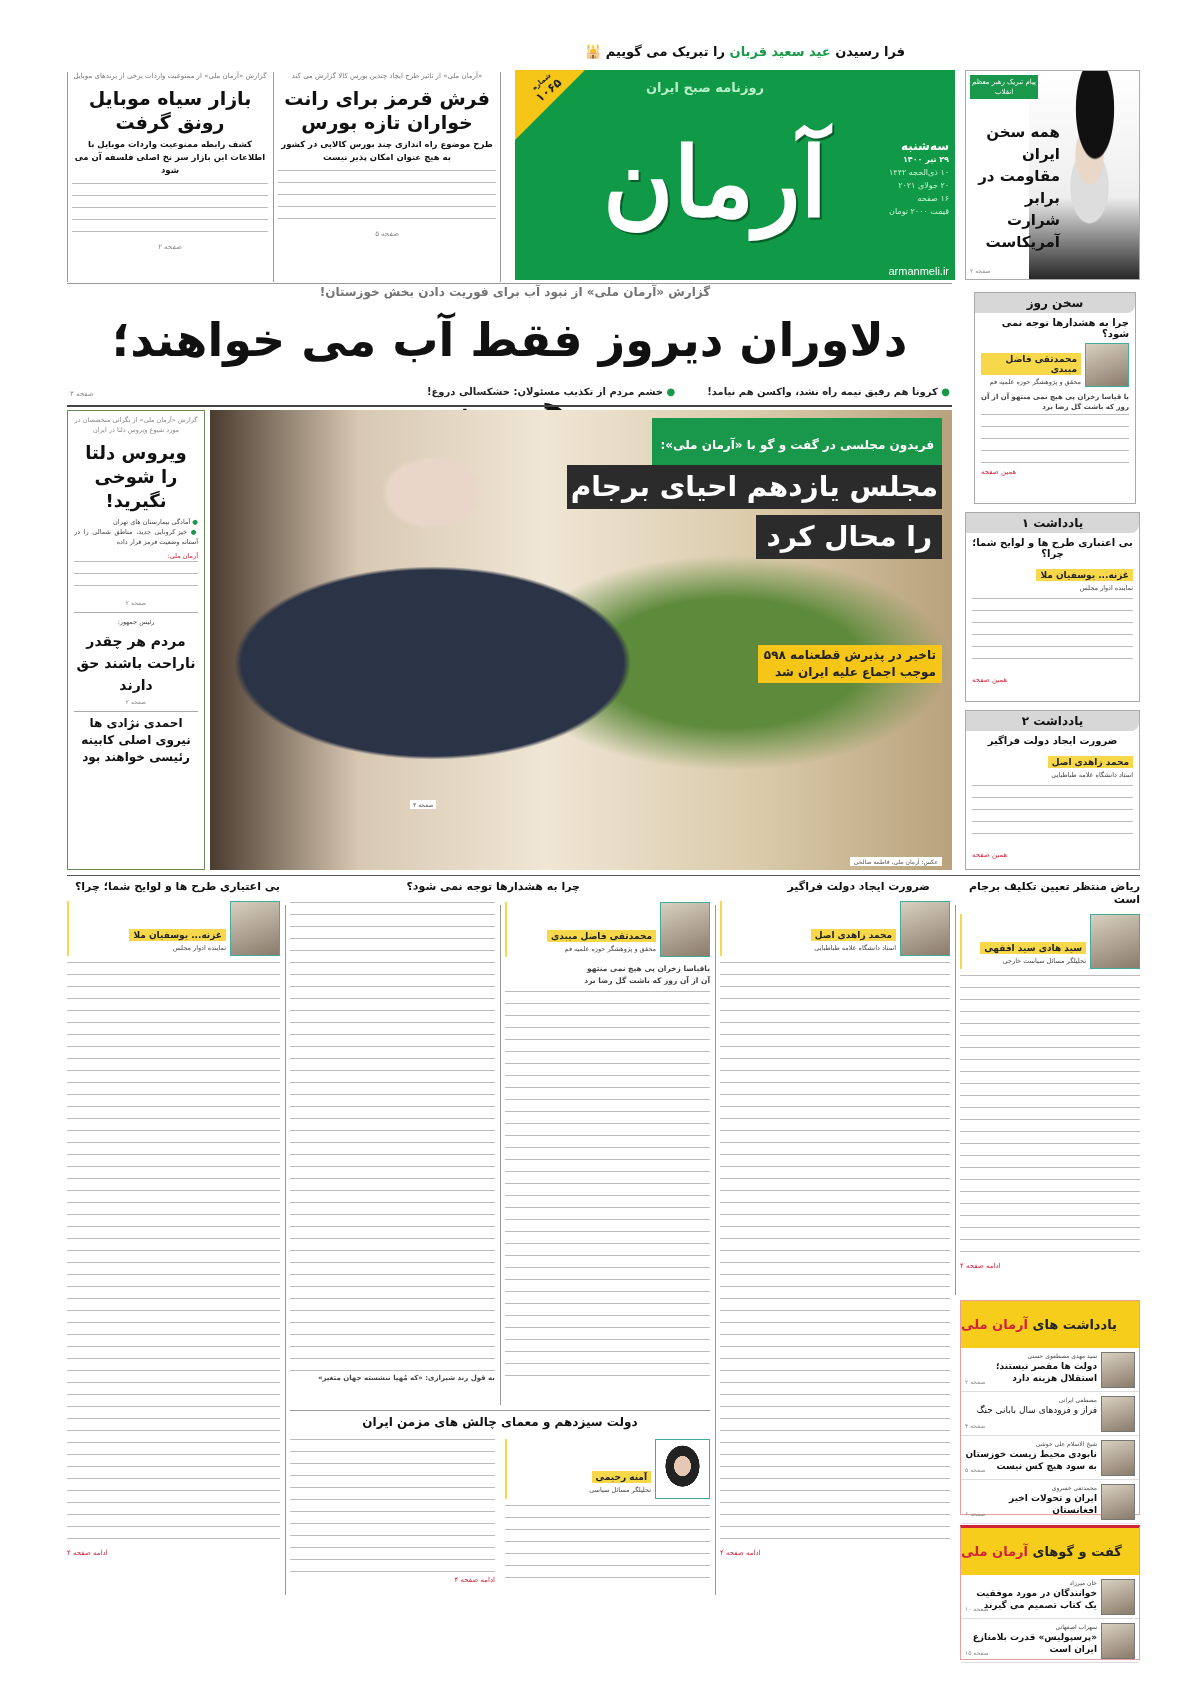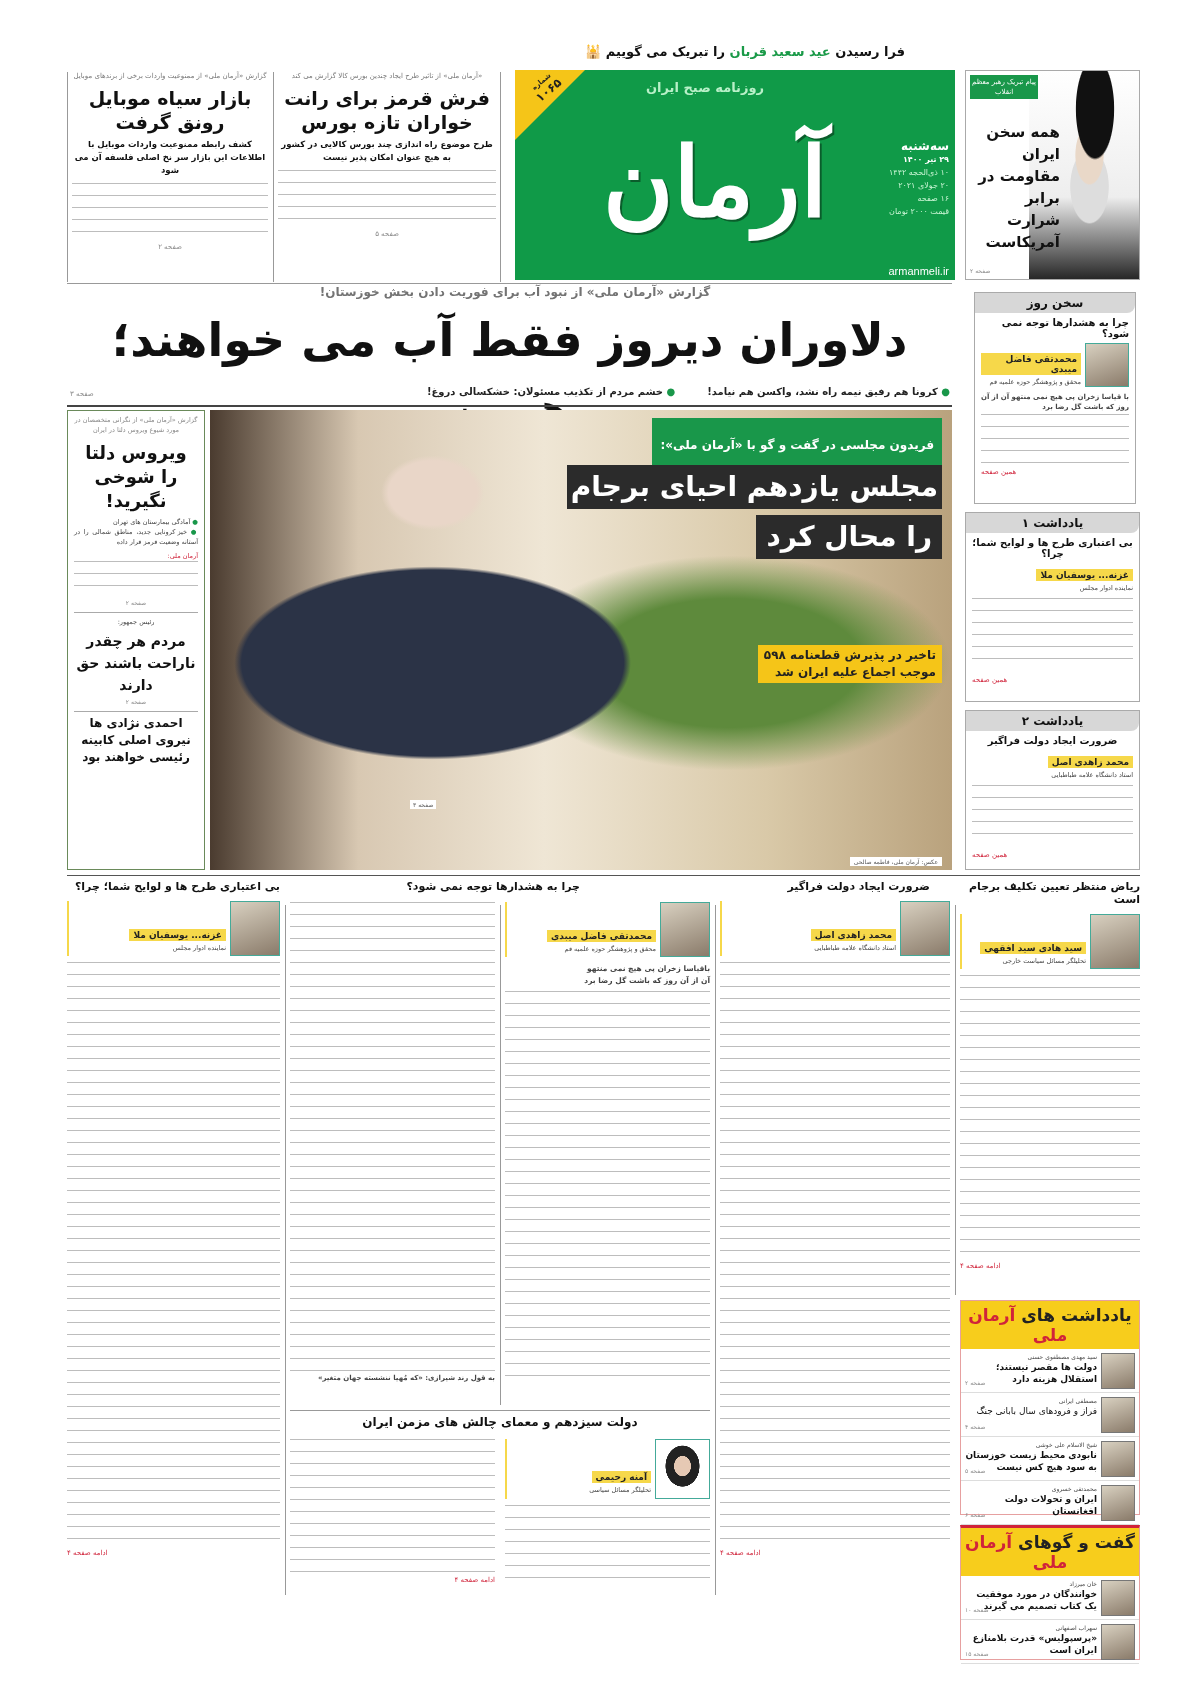--- a/index.html
+++ b/index.html
@@ -10,21 +10,21 @@
 .hline{position:absolute;height:1px;background:#999}
 .small{font-size:8px;line-height:12px;color:#444;text-align:justify}
 .grey-lines{background:repeating-linear-gradient(to bottom,#bdbdbd 0 1px,transparent 1px 12px);}
 .h-bold{font-weight:bold;color:#111;text-align:center}
 .green{color:#1a9a48}
 .tag-yellow{background:#f6d84a;font-weight:bold;font-size:9px;padding:1px 4px;display:inline-block;color:#222}
 .sec-head{background:#d7d7d7;font-weight:bold;font-size:12px;text-align:center;padding:3px 0;border-radius:0 0 8px 0}
 .box{border:1px solid #aaa}
 .photo{background:linear-gradient(160deg,#d8d0c0,#8a7b6a);border:1px solid #4a9}
 .red{color:#d0233a}
-.yellow-head{background:#f7cd1c;font-weight:bold;font-size:17px;text-align:center;padding:4px 0;color:#222}
+.yellow-head{background:#f7cd1c;font-weight:bold;font-size:13px;text-align:left;padding:16px 0;color:#222}
 </style>
 </head>
 <body>
 
 <div class="abs" style="left:520px;top:44px;width:450px;height:22px;font-size:13px;font-weight:bold;text-align:center;white-space:nowrap">
   <span>فرا رسیدن</span>
   <span class="green">عید سعید قربان</span>
   <span>را تبریک می گوییم</span>
   <span style="font-size:13px">🕌</span>
 </div>
@@ -266,21 +266,21 @@
     <div style="flex:1;text-align:right">
       <div class="small" style="font-size:6px;line-height:8px">شیخ الاسلام علی خوشی</div>
       <div style="font-size:9px;line-height:12px;font-weight:bold">نابودی محیط زیست خوزستان به سود هیچ کس نیست</div>
     </div>
     <div class="small" style="position:absolute;left:4px;bottom:3px;font-size:6px;color:#888">صفحه ۵</div>
   </div>
       <div style="display:flex;gap:4px;padding:4px 4px;border-bottom:1px solid #ddd;height:44px;position:relative">
     <div class="photo" style="width:34px;height:36px;flex:none;border-color:#777"></div>
     <div style="flex:1;text-align:right">
       <div class="small" style="font-size:6px;line-height:8px">محمدتقی خسروی</div>
-      <div style="font-size:9px;line-height:12px;font-weight:bold">ایران و تحولات دولت افغانستان</div>
+      <div style="font-size:9px;line-height:12px;font-weight:bold">ایران و تحولات اخیر افغانستان</div>
     </div>
     <div class="small" style="position:absolute;left:4px;bottom:3px;font-size:6px;color:#888">صفحه ۶</div>
   </div>
     </div>
 </div>
 
 <div class="abs" style="left:960px;top:1525px;width:180px;height:135px;border:1px solid #e6a0a0;border-top:3px solid #d0233a;background:#fff">
   <div class="yellow-head">
     <span>گفت و گوهای</span>
     <span class="red">آرمان ملی</span>

